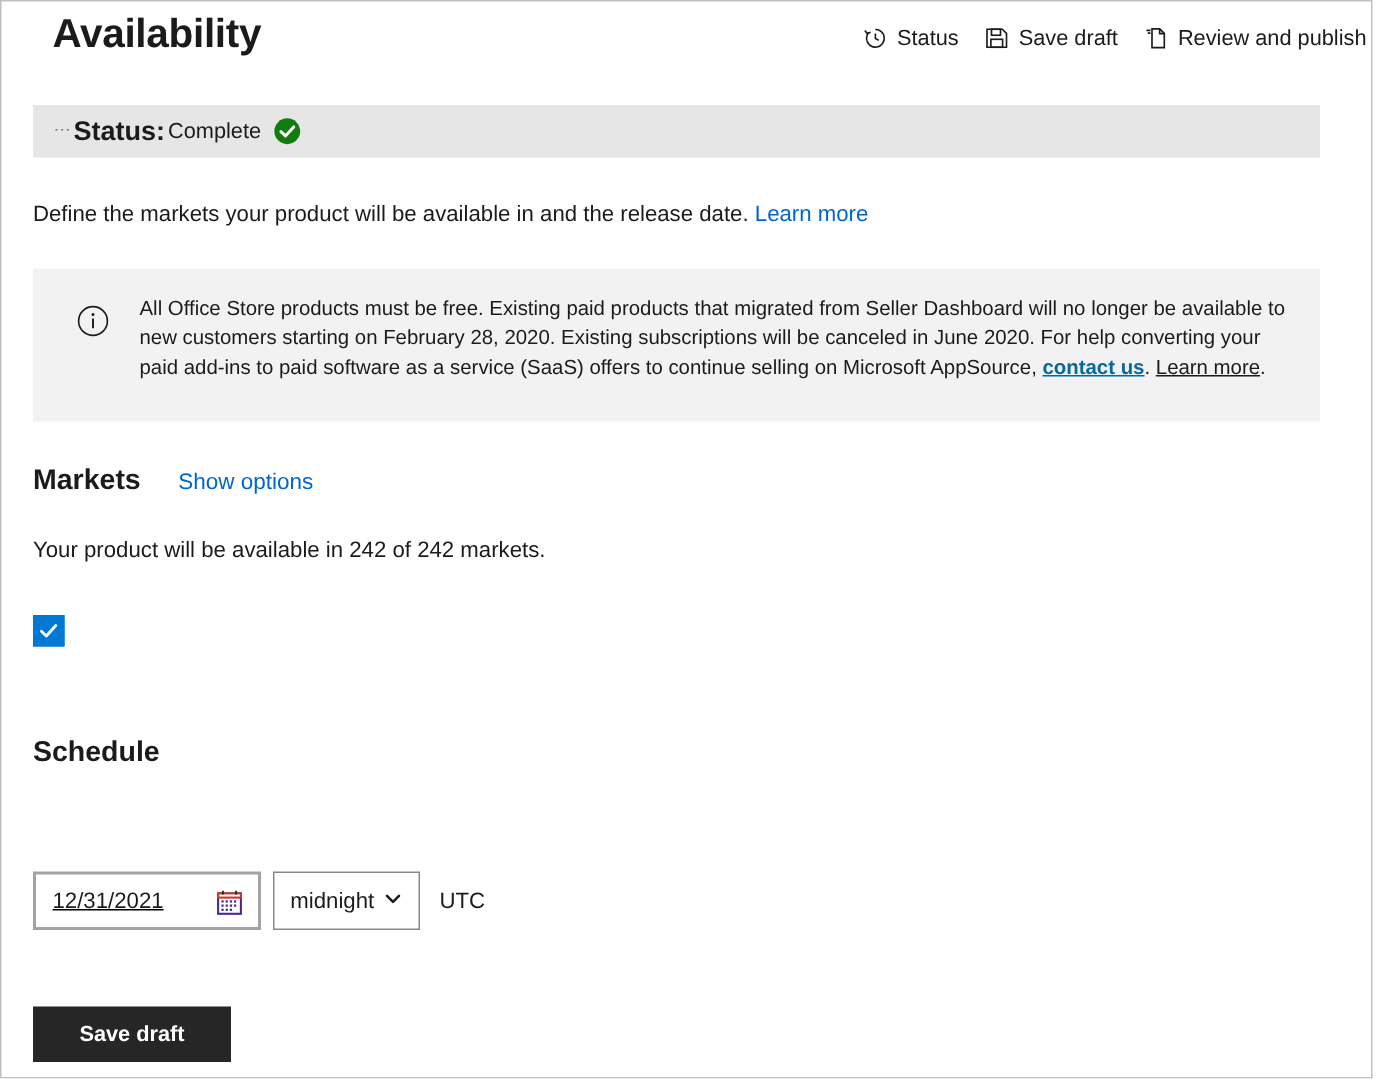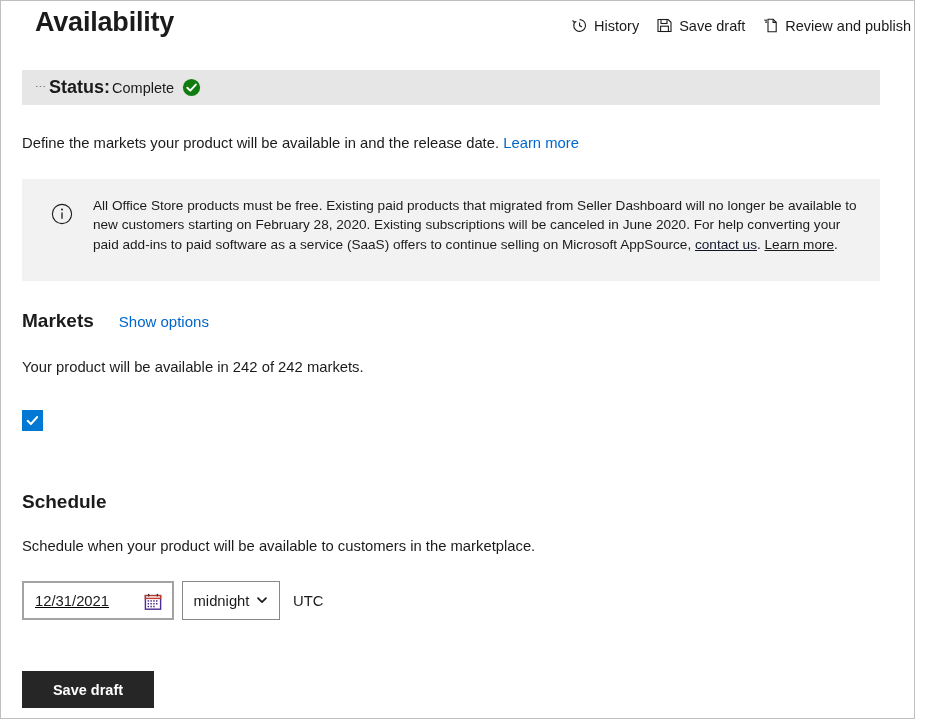--- a/index.html
+++ b/index.html
@@ -138,23 +138,23 @@
     font-size: 13.6px;
     line-height: 19.3px;
     color: #1b1b1b;
   }
   .ul-link {
     color: #1b1b1b;
     text-decoration: underline;
     cursor: pointer;
   }
   .ul-link-bold {
-    color: #0f172a;
+    color: #0369a1;
     text-decoration: underline;
-    font-weight: normal;
+    font-weight: bold;
     cursor: pointer;
   }
 
   
   .section-head {
     position: absolute;
     display: flex;
     align-items: baseline;
   }
   .section-title {
@@ -301,21 +301,21 @@
 
       <div class="hdr-action">
         <span class="ico">
           <svg width="17" height="17" viewBox="0 0 17 17">
             <path d="M8.6 2.6a5.9 5.9 0 1 1-5.7 7.4" fill="none" stroke="#1b1b1b" stroke-width="1.1"></path>
             <path d="M2.9 10a5.9 5.9 0 0 1 1.3-5.3" fill="none" stroke="#1b1b1b" stroke-width="1.1"></path>
             <polyline points="1.6,3.3 3.1,5.3 5.4,4.5" fill="none" stroke="#1b1b1b" stroke-width="1.1"></polyline>
             <polyline points="8.6,5.4 8.6,8.6 10.9,9.9" fill="none" stroke="#1b1b1b" stroke-width="1.1"></polyline>
           </svg>
         </span>
-        <span>History</span>
+        <span>Status</span>
       </div>
 
       <div class="hdr-action">
         <span class="ico">
           <svg width="17" height="17" viewBox="0 0 17 17">
             <path d="M2 2.5h10.2L15 5.3V14.5H2V2.5z" fill="none" stroke="#1b1b1b" stroke-width="1.1"></path>
             <rect x="5" y="2.5" width="6" height="4" fill="none" stroke="#1b1b1b" stroke-width="1.1"></rect>
             <rect x="4.6" y="9.2" width="7.8" height="5.3" fill="none" stroke="#1b1b1b" stroke-width="1.1"></rect>
           </svg>
         </span>
@@ -379,21 +379,20 @@
       <svg width="15" height="15" viewBox="0 0 15 15">
         <polyline points="2.6,7.8 5.9,11 12.2,4" fill="none" stroke="#ffffff" stroke-width="1.9" stroke-linecap="round" stroke-linejoin="round"></polyline>
       </svg>
     </span>
   </div>
 
   <div class="section-head" id="schedule-head">
     <span class="section-title">Schedule</span>
   </div>
 
-  <div class="schedule-desc">Schedule when your product will be available to customers in the marketplace.</div>
 
   <div class="schedule-controls">
 
     <div class="date-field">
       <span class="date-value">12/31/2021</span>
       <span class="cal-icon">
         <svg width="18" height="18" viewBox="0 0 18 18">
           <rect x="1.4" y="2.6" width="15.2" height="13.6" fill="#ffffff" stroke="#4b2b8f" stroke-width="1.4"></rect>
           <rect x="1.4" y="2.6" width="15.2" height="2.8" fill="#ffffff" stroke="#c03b2b" stroke-width="1.4"></rect>
           <line x1="4.6" y1="0.9" x2="4.6" y2="3.4" stroke="#2b2b2b" stroke-width="1.3"></line>

